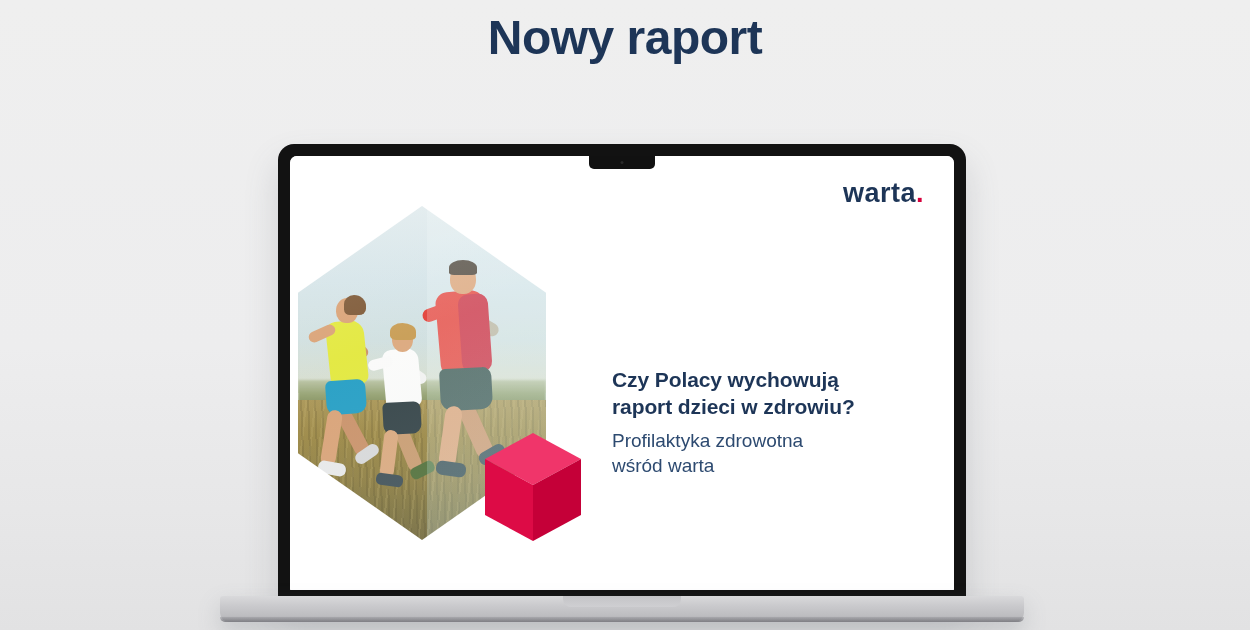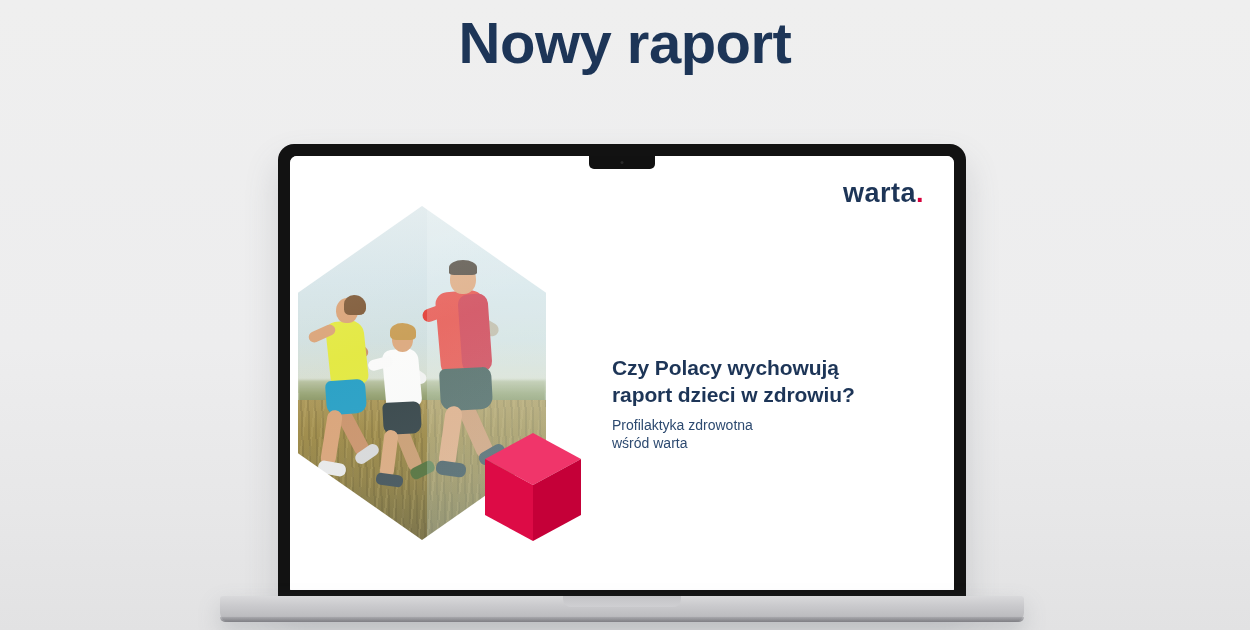--- a/index.html
+++ b/index.html
@@ -8,21 +8,21 @@
     font-family:"Liberation Sans", sans-serif;
     background:linear-gradient(180deg,#efefef 0%,#ededee 55%,#e6e6e7 85%,#e2e2e3 100%);
     position:relative;
   }
 
   
   .headline {
     position:absolute;
     top:14px; left:0; width:100%;
     text-align:center;
-    font-size:58px;
+    font-size:48px;
     font-weight:bold;
     letter-spacing:-0.5px;
     color:#1d3557;
     font-family:"Liberation Sans", sans-serif;
     line-height:1.0;
   }
 
   
   .laptop {
     position:absolute;
@@ -196,33 +196,33 @@
   .cube {
     position:absolute;
     left:195px; top:277px;
     width:96px; height:108px;
   }
   .cube svg { display:block; width:100%; height:100%; }
 
   
   .slide-text {
     position:absolute;
-    left:322px; top:198px;
+    left:322px; top:210px;
     width:300px;
   }
   .slide-title {
     font-size:21px;
     font-weight:bold;
     line-height:1.30;
     color:#1d3557;
     letter-spacing:-0.1px;
   }
   .slide-sub {
     margin-top:7px;
-    font-size:14px;
+    font-size:19px;
     font-weight:normal;
     line-height:1.34;
     color:#2d4a70;
   }
 </style>
 </head>
 <body>
 
 <div class="headline">Nowy raport</div>
 

